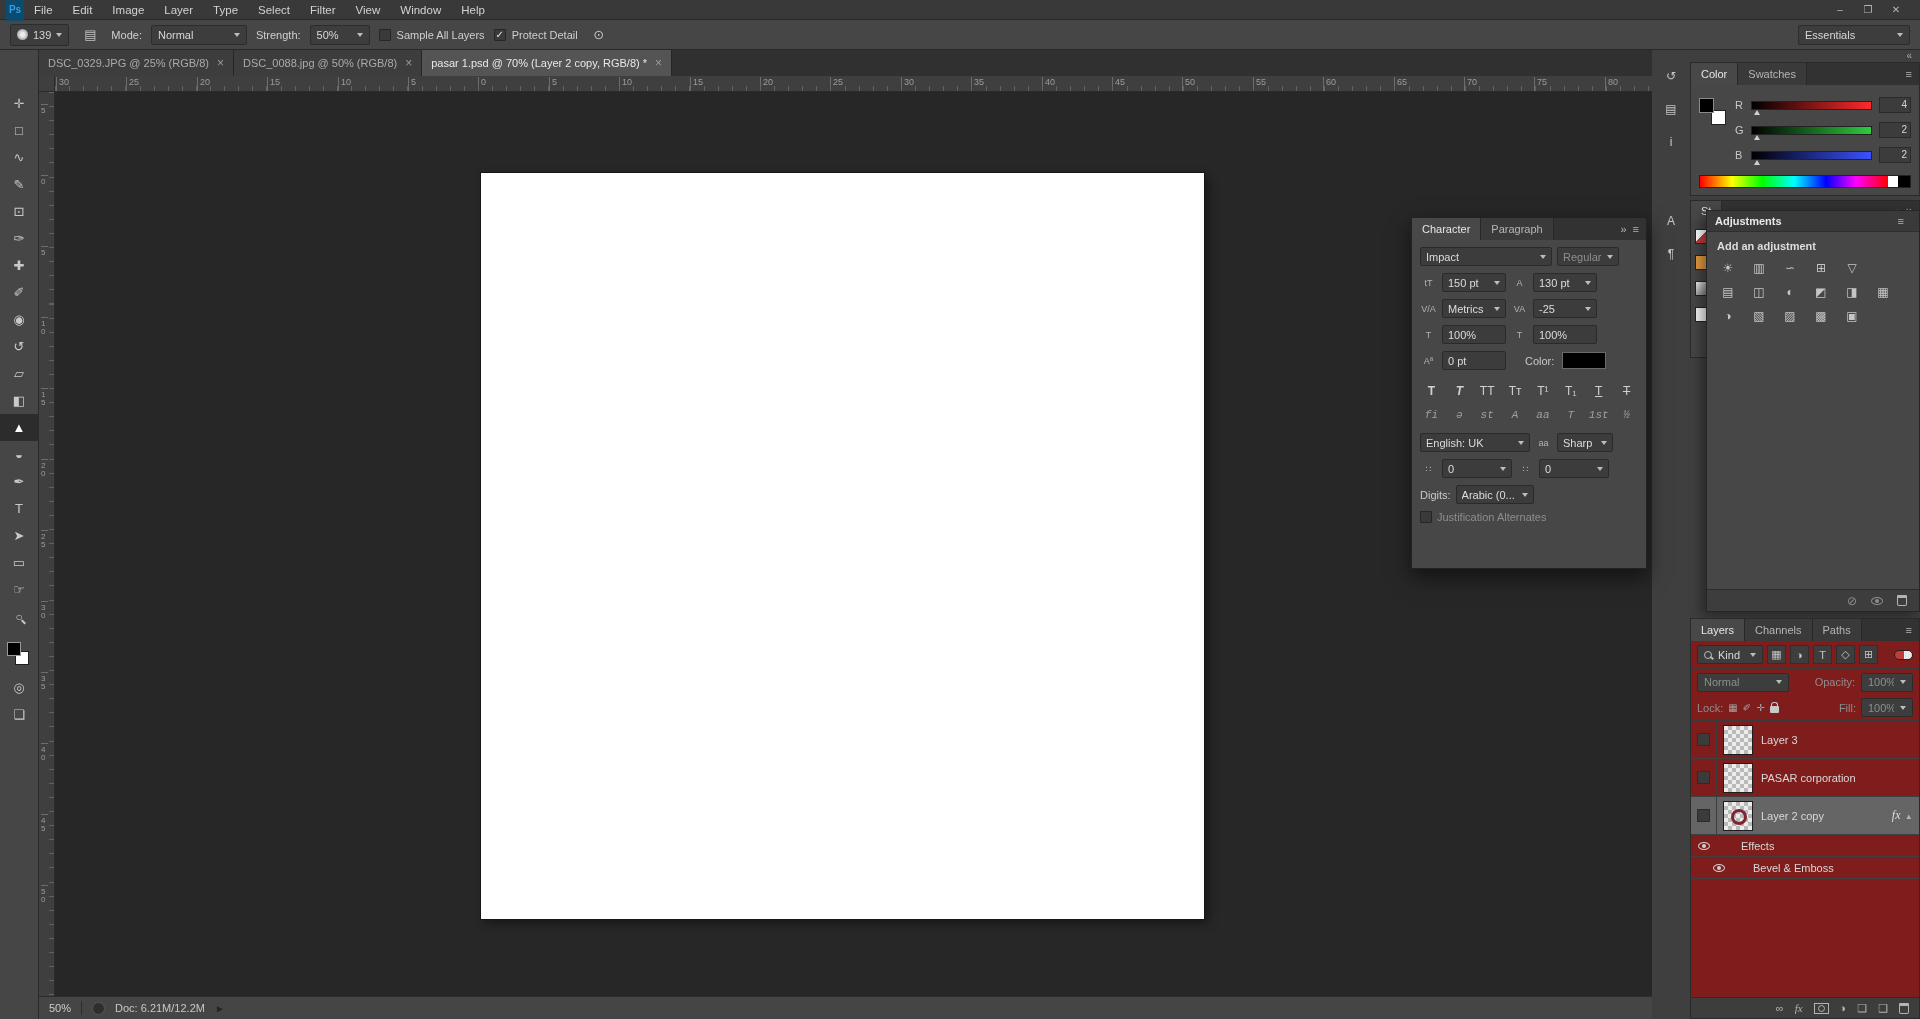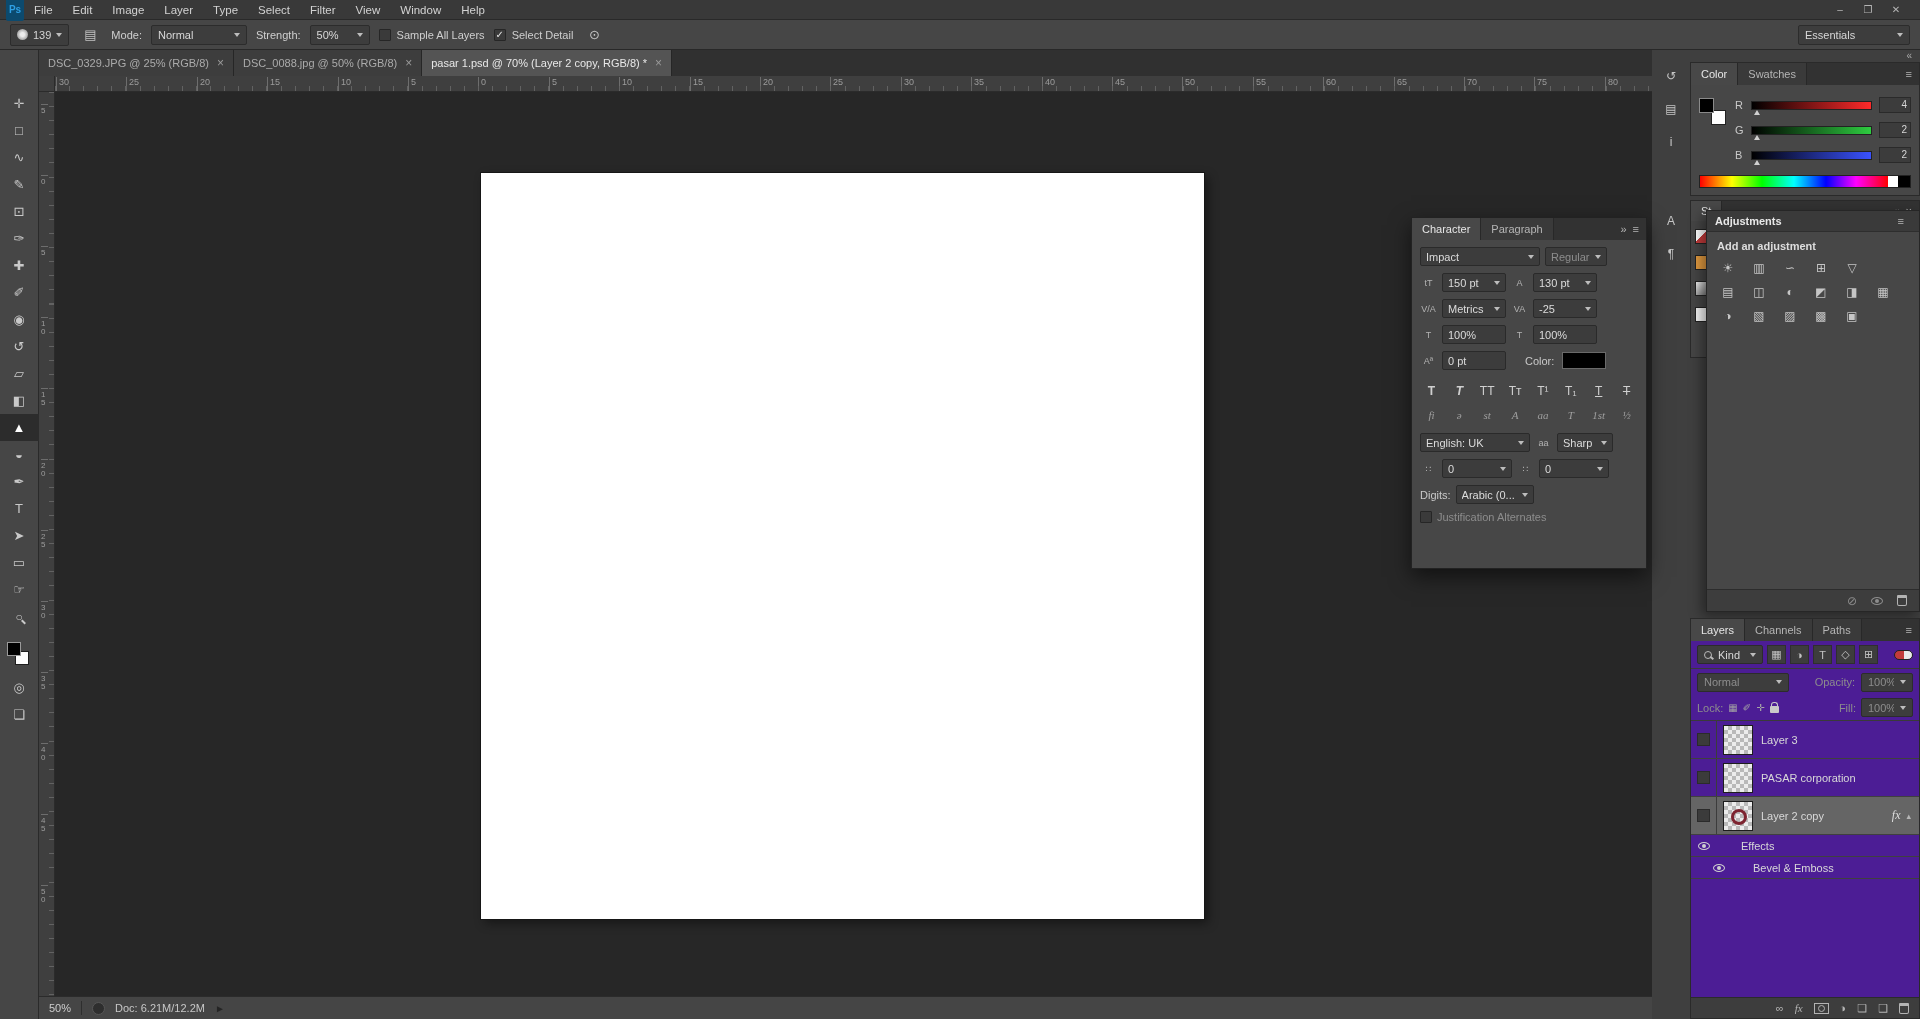--- a/index.html
+++ b/index.html
@@ -121,30 +121,30 @@
   .trash{width:10px;height:11px;border:1px solid #b3b3b3;border-top:3px solid #b3b3b3;border-radius:1px 1px 2px 2px;flex:none}
 
   
   .char-panel{position:absolute;left:1411px;top:217px;width:236px;height:352px;background:#474747;border:1px solid #222;box-shadow:0 8px 20px rgba(0,0,0,.55);z-index:99}
   .crow{display:flex;align-items:center;gap:5px;padding:0 8px;margin-top:7px}
   .cicon{min-width:17px;text-align:center;color:#b3b3b3;font-size:9px;flex:none}
   .cicon.track{}
   .cfield{display:flex;align-items:center;background:#3c3c3c;border:1px solid #2a2a2a;height:19px;padding:0 5px;gap:5px;border-radius:2px}
   .cfield .val{flex:1;font-size:11px;color:#dcdcdc;white-space:nowrap;overflow:hidden}
   .cfield.dim .val{color:#8d8d8d}
-  .w128{width:120px}.w62{width:62px}.w64{width:64px}.w110{width:110px}.w56{width:56px}.w70{width:70px}.w78{width:78px}
+  .w128{width:132px}.w62{width:62px}.w64{width:64px}.w110{width:110px}.w56{width:56px}.w70{width:70px}.w78{width:78px}
   .tbtn{width:23px;height:18px;display:flex;align-items:center;justify-content:center;color:#d0d0d0;font-size:12px}
   .tbtn.b{font-weight:bold}.tbtn.i{font-style:italic}.tbtn.u{text-decoration:underline}.tbtn.s{text-decoration:line-through}
-  .otbtn{width:23px;height:16px;display:flex;align-items:center;justify-content:center;color:#9f9f9f;font-size:11px;font-style:italic;font-family:Liberation Serif, serif}
+  .otbtn{width:23px;height:16px;display:flex;align-items:center;justify-content:center;color:#9f9f9f;font-size:11px;font-style:italic;font-family:Liberation Mono, monospace}
   .color-swatch{width:42px;height:15px;background:#000;border:1px solid #000;box-shadow:0 0 0 1px #6a6a6a;margin-left:4px}
   .clabel{color:#c9c9c9;white-space:nowrap}
   .dimtext{color:#8d8d8d;white-space:nowrap}
 
   
-  .layers-panel{position:absolute;left:1690px;top:618px;width:230px;height:401px;background:#4c1d95;border:1px solid #2a2a2a;z-index:97;display:flex;flex-direction:column}
+  .layers-panel{position:absolute;left:1690px;top:618px;width:230px;height:401px;background:#7f1d1d;border:1px solid #2a2a2a;z-index:97;display:flex;flex-direction:column}
   .lfilter{height:28px;display:flex;align-items:center;gap:4px;padding:0 6px;border-bottom:1px solid #3a3a3a}
   .fil-icon{width:19px;height:19px;display:flex;align-items:center;justify-content:center;color:#c2c2c2;font-size:11px;background:#3d3d3d;border:1px solid #2f2f2f}
   .mag{width:8px;height:8px;border:1.5px solid #b9b9b9;border-radius:50%;position:relative;flex:none}
   .mag::after{content:"";position:absolute;width:4px;height:1.5px;background:#b9b9b9;right:-3px;bottom:-1px;transform:rotate(40deg)}
   .toggle{margin-left:auto;width:19px;height:10px;border-radius:5px;border:1px solid #222;background:linear-gradient(to right,#c23b3b 55%,#e9e9e9 55%)}
   .lblend{height:26px;display:flex;align-items:center;gap:6px;padding:0 6px}
   .llock{height:26px;display:flex;align-items:center;gap:5px;padding:0 6px;border-bottom:1px solid #3a3a3a}
   .lockicon{color:#a5a5a5;font-size:10px}
   .llist{flex:1;display:flex;flex-direction:column;overflow:hidden}
   .lrow{height:38px;display:flex;align-items:center;border-bottom:1px solid #404040;padding-right:6px;flex:none}
@@ -208,21 +208,21 @@
   <div class="combo" style="width:60px">
     <span class="val">50%</span>
     <span class="arr"></span>
   </div>
   <label class="chk-group">
     <span class="checkbox"></span>
     <span>Sample All Layers</span>
   </label>
   <label class="chk-group">
     <span class="checkbox">✓</span>
-    <span>Select Detail</span>
+    <span>Protect Detail</span>
   </label>
   <div class="icon-btn">
     <span>⊙</span>
   </div>
   <div class="spacer"></div>
   <div class="combo" style="width:112px">
     <span class="val">Essentials</span>
     <span class="arr"></span>
   </div>
 </div>

